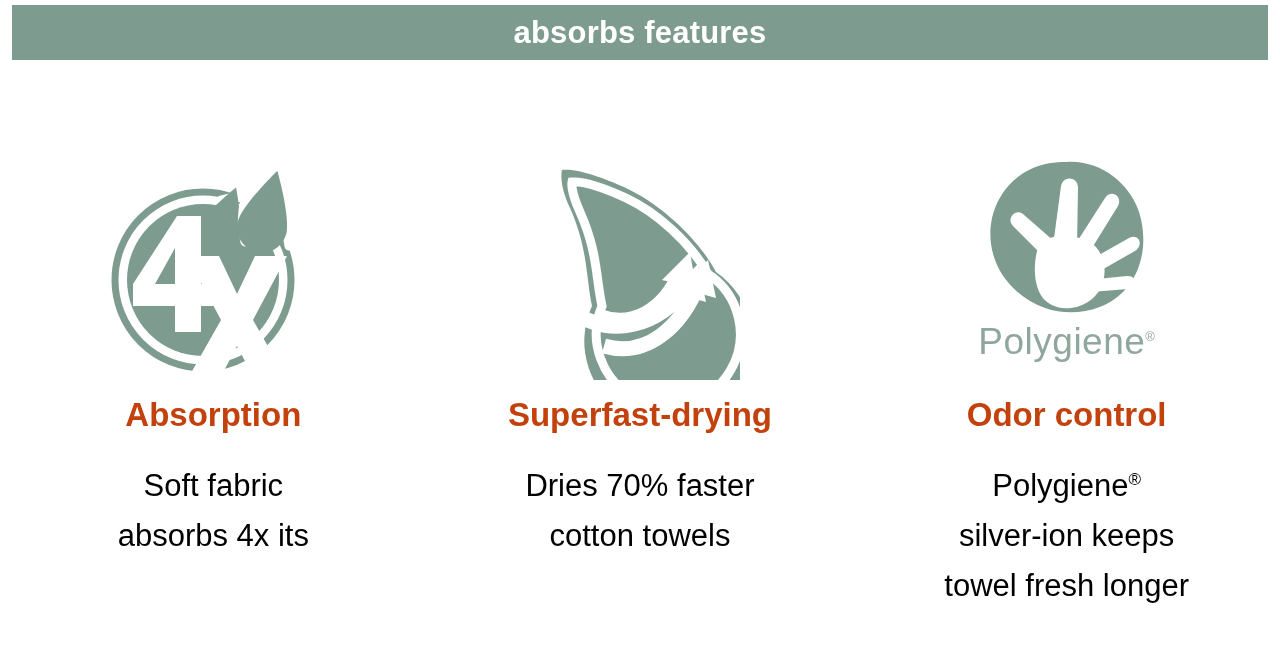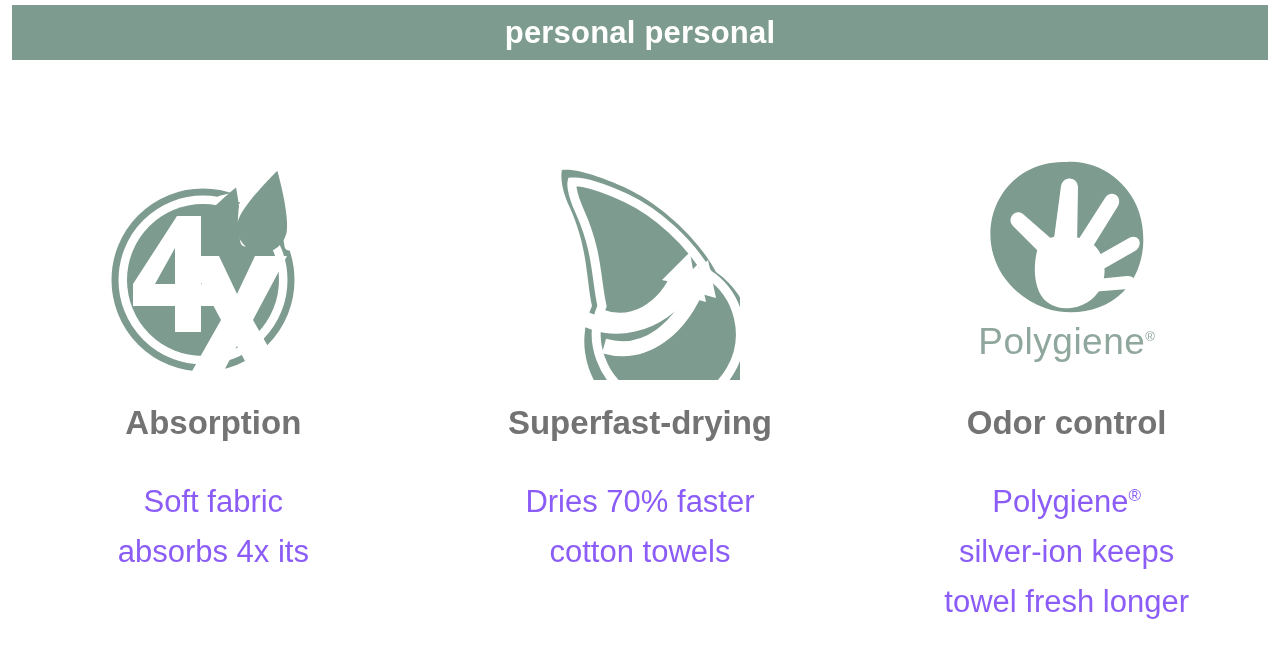--- a/index.html
+++ b/index.html
@@ -78,46 +78,46 @@
   }
   .polygiene-mark .reg {
     font-size: 13px;
     vertical-align: super;
     letter-spacing: 0;
   }
 
   .feature-heading {
     font-size: 33px;
     font-weight: bold;
-    color: #737373;
+    color: #c2410c;
     line-height: 1;
-    margin: 16px;
+    margin: 8px;
     text-align: center;
     white-space: nowrap;
   }
 
   .feature-body {
     margin-top: 22px;
     font-size: 31px;
-    color: #8b5cf6;
+    color: #000000;
     line-height: 1.62;
     text-align: center;
     white-space: nowrap;
   }
   .feature-body .reg {
     font-size: 17px;
     vertical-align: super;
   }
   .feature-body .line { display: block; }
 </style>
 </head>
 <body>
 
 <div class="banner">
-  <span class="banner-title">personal personal</span>
+  <span class="banner-title">absorbs features</span>
 </div>
 
 <div class="features">
 
   <div class="feature">
     <div class="icon-area">
       <span>
         <svg class="icon-svg" width="220" height="220" viewBox="0 0 220 220" aria-hidden="true">
 
           <circle cx="100" cy="120" r="88" fill="none" stroke="#7d9b8f" stroke-width="7"></circle>

